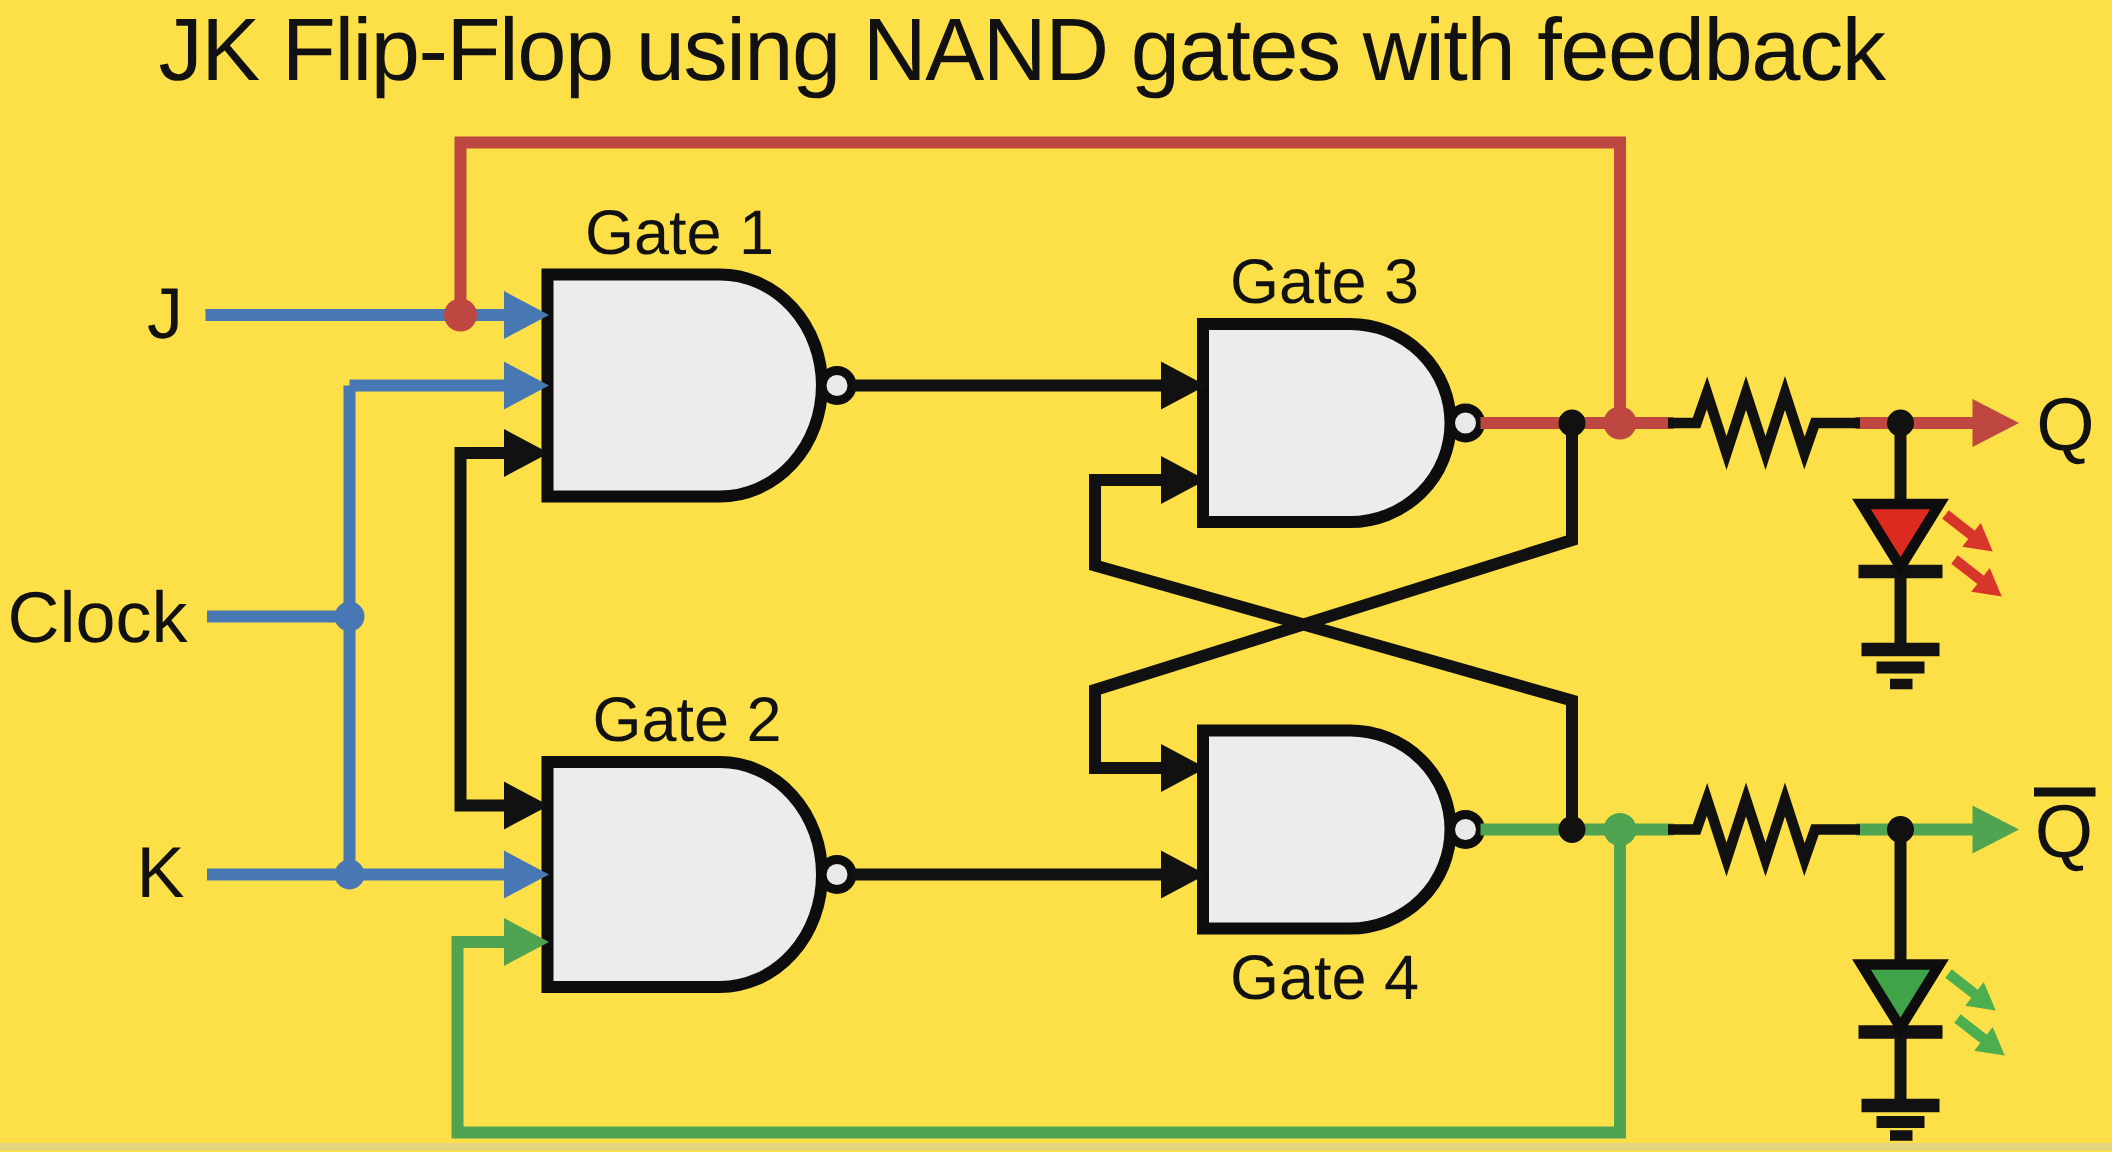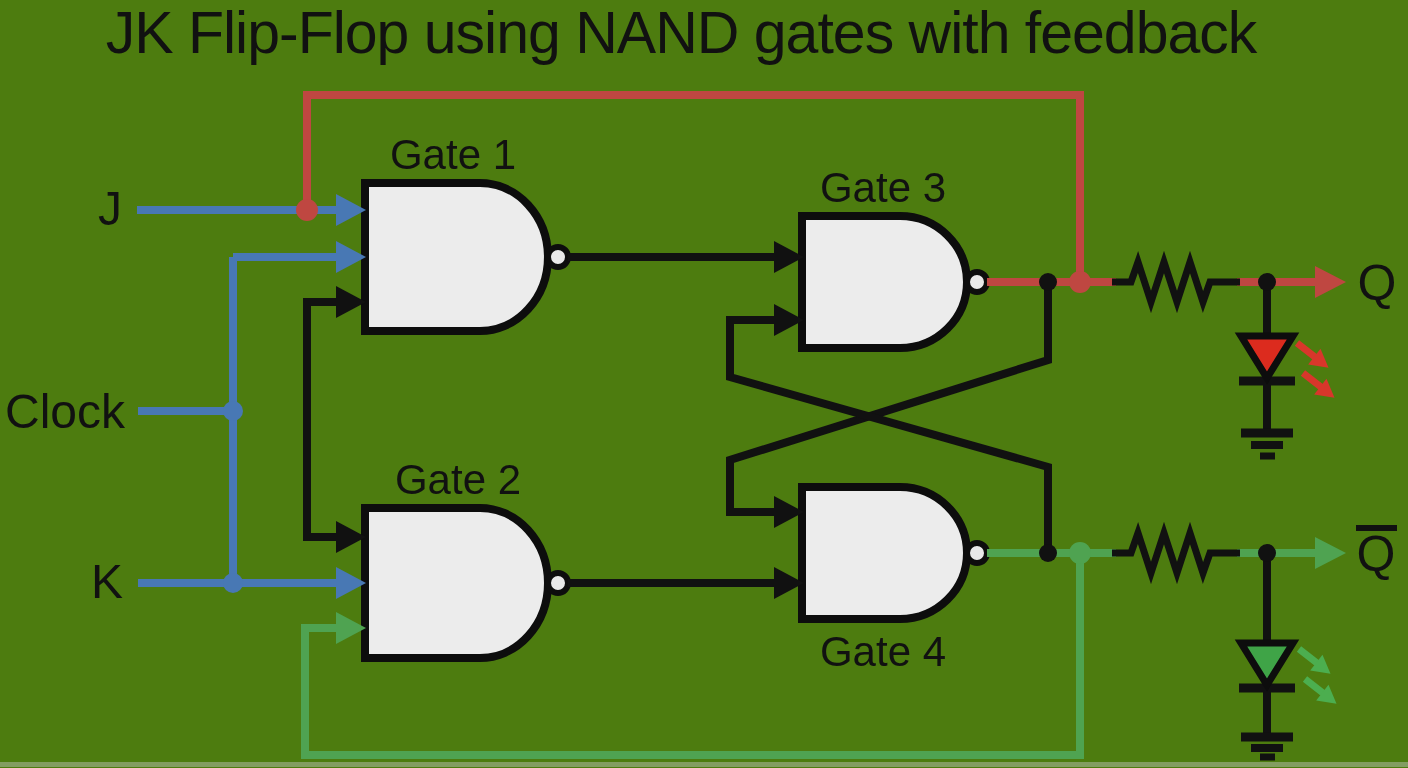--- a/index.html
+++ b/index.html
@@ -1,19 +1,19 @@
 <!DOCTYPE html>
 <html><head>
 <meta charset="utf-8">
 <style>
   html, body { margin: 0; padding: 0; background: #ffffff; }
   #stage {
     position: relative;
     width: 1408px; height: 768px;
-    background: #4d7c0f;
+    background: #fde047;
     overflow: hidden;
   }
   svg { display: block; }
   svg text {
     fill: #111111;
     font-family: "Liberation Sans", "DejaVu Sans", sans-serif;
   }
   .t-title { font-size: 59px; letter-spacing: -1px; }
   .t-gate  { font-size: 42px; }
   .t-io    { font-size: 48px; }

